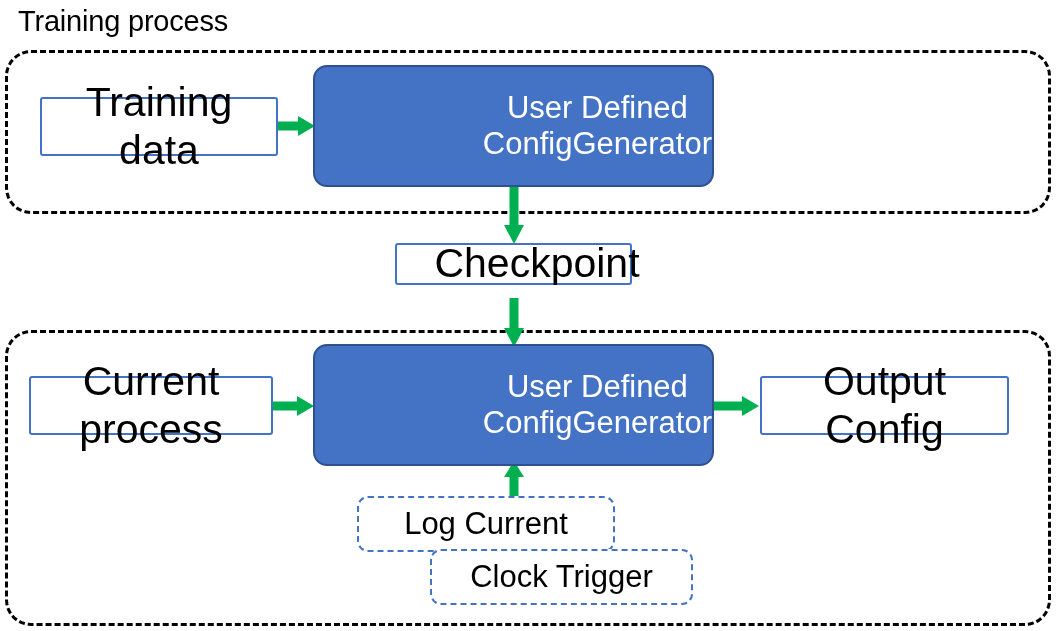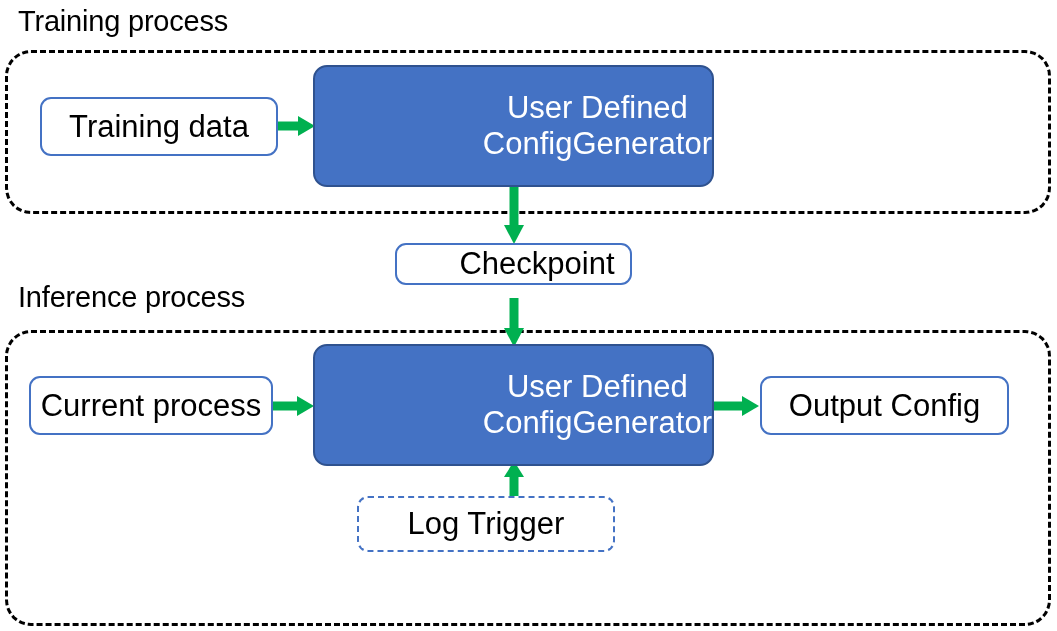--- a/index.html
+++ b/index.html
@@ -44,23 +44,23 @@
     display: flex;
     align-items: center;
     justify-content: center;
     text-align: center;
     line-height: 1.16;
   }
   
   .node-white {
     background: #ffffff;
     border: 2.2px solid #4472C4;
-    border-radius: 11px;
+    border-radius: 3px;
     color: #000000;
-    font-size: 31px;
+    font-size: 41px;
   }
   
   .node-blue {
     background: #4472C4;
     border: 2.2px solid #2F528F;
     border-radius: 14px;
     color: #ffffff;
     font-size: 31px;
     justify-content: flex-end;
   }
@@ -71,38 +71,37 @@
     border-radius: 11px;
     color: #000000;
     font-size: 31px;
   }
 
   #node-training-data   { left: 40px;  top: 97px;  width: 238px; height: 59px; }
   #node-cfg-train       { left: 313px; top: 65px;  width: 401px; height: 122px; z-index: 3; }
   #node-checkpoint      { left: 395px; top: 243px; width: 237px; height: 42px; z-index: 3; padding-left: 47px; }
   #node-current-status  { left: 29px;  top: 376px; width: 244px; height: 59px; }
   #node-cfg-infer       { left: 313px; top: 344px; width: 401px; height: 122px; z-index: 3; }
-  #node-output-config   { left: 760px; top: 376px; width: 249px; height: 59px; text-align: right; }
+  #node-output-config   { left: 760px; top: 376px; width: 249px; height: 59px; }
   #node-log-trigger     { left: 357px; top: 496px; width: 258px; height: 56px; z-index: 2; }
   #node-clock-trigger   { left: 430px; top: 549px; width: 263px; height: 56px; z-index: 2; }
 
   .arrow {
     position: absolute;
     z-index: 1;
   }
   .arrow svg { display: block; overflow: visible; }
 </style>
 </head>
 <body>
 
 <div id="canvas">
 
   <div class="section-title" id="title-training">Training process</div>
 
-  <div class="section-title" id="title-inference">Inference process</div>
 
   <div class="dashed-container" id="container-training"></div>
   <div class="dashed-container" id="container-inference"></div>
 
   <div class="arrow" style="left:278px; top:112px;">
     <svg width="40" height="28" viewBox="0 0 40 28">
       <path d="M0,14 L22,14" stroke="#00B050" stroke-width="9" fill="none"></path>
       <path d="M20,4 L37,14 L20,24 Z" fill="#00B050"></path>
     </svg>
   </div>
@@ -166,17 +165,20 @@
       <span>User Defined</span><br>
       <span>ConfigGenerator</span>
     </span>
   </div>
 
   <div class="node node-white" id="node-output-config">
     <span>Output Config</span>
   </div>
 
   <div class="node node-dashed" id="node-log-trigger">
-    <span>Log Trigger</span>
+    <span>Log Current</span>
   </div>
 
+  <div class="node node-dashed" id="node-clock-trigger">
+    <span>Clock Trigger</span>
+  </div>
 
 </div>
 
 </body></html>

